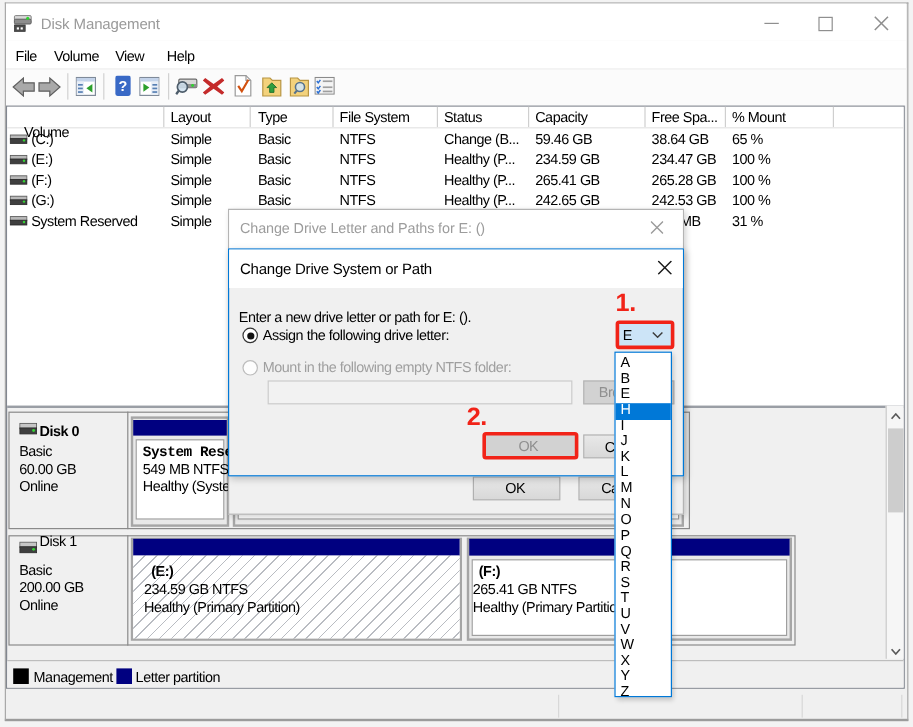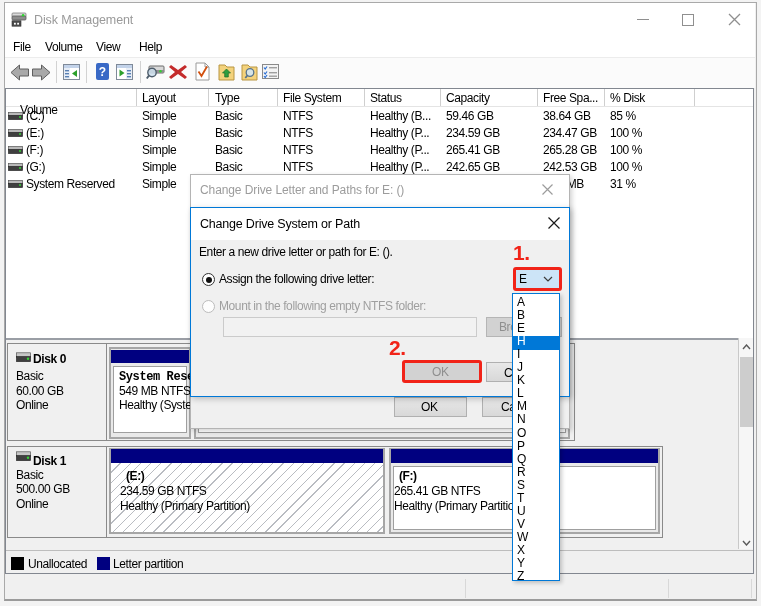--- a/index.html
+++ b/index.html
@@ -133,21 +133,21 @@
 <div class="ab" style="left:694px;top:89px;width:1px;height:17px;background:#cfcfcf;"></div>
 <div class="ab" style="left:6px;top:106px;width:747px;height:1px;background:#e4e4e4;"></div>
 
 <div class="tx" style="left:20px;top:104px;">Volume</div>
 <div class="tx" style="left:142px;top:92px;">Layout</div>
 <div class="tx" style="left:215px;top:92px;">Type</div>
 <div class="tx" style="left:283px;top:92px;">File System</div>
 <div class="tx" style="left:370px;top:92px;">Status</div>
 <div class="tx" style="left:446px;top:92px;">Capacity</div>
 <div class="tx" style="left:543px;top:92px;">Free Spa...</div>
-<div class="tx" style="left:610px;top:92px;">% Disk</div>
+<div class="tx" style="left:610px;top:92px;">% Mount</div>
 
 <svg class="ab" style="left:8px;top:111px" width="15" height="10" viewBox="0 0 15 10">
   <rect x="0.5" y="1.5" width="14" height="3.5" fill="#b9b9b9" stroke="#555" stroke-width="0.7"></rect>
   <rect x="0.5" y="4.5" width="14" height="4" fill="#3f3f3f" stroke="#2a2a2a" stroke-width="0.7"></rect>
   <circle cx="12" cy="6" r="1" fill="#35d435"></circle>
 </svg>
 <svg class="ab" style="left:8px;top:128px" width="15" height="10" viewBox="0 0 15 10">
   <rect x="0.5" y="1.5" width="14" height="3.5" fill="#b9b9b9" stroke="#555" stroke-width="0.7"></rect>
   <rect x="0.5" y="4.5" width="14" height="4" fill="#3f3f3f" stroke="#2a2a2a" stroke-width="0.7"></rect>
   <circle cx="12" cy="6" r="1" fill="#35d435"></circle>
@@ -165,24 +165,24 @@
 <svg class="ab" style="left:8px;top:179px" width="15" height="10" viewBox="0 0 15 10">
   <rect x="0.5" y="1.5" width="14" height="3.5" fill="#b9b9b9" stroke="#555" stroke-width="0.7"></rect>
   <rect x="0.5" y="4.5" width="14" height="4" fill="#3f3f3f" stroke="#2a2a2a" stroke-width="0.7"></rect>
   <circle cx="12" cy="6" r="1" fill="#35d435"></circle>
 </svg>
 
 <div class="tx" style="left:26px;top:110px;">(C:)</div>
 <div class="tx" style="left:142px;top:110px;">Simple</div>
 <div class="tx" style="left:215px;top:110px;">Basic</div>
 <div class="tx" style="left:283px;top:110px;">NTFS</div>
-<div class="tx" style="left:370px;top:110px;">Healthy (B...</div>
+<div class="tx" style="left:370px;top:110px;">Change (B...</div>
 <div class="tx" style="left:446px;top:110px;">59.46 GB</div>
 <div class="tx" style="left:543px;top:110px;">38.64 GB</div>
-<div class="tx" style="left:610px;top:110px;">85 %</div>
+<div class="tx" style="left:610px;top:110px;">65 %</div>
 
 <div class="tx" style="left:26px;top:127px;">(E:)</div>
 <div class="tx" style="left:142px;top:127px;">Simple</div>
 <div class="tx" style="left:215px;top:127px;">Basic</div>
 <div class="tx" style="left:283px;top:127px;">NTFS</div>
 <div class="tx" style="left:370px;top:127px;">Healthy (P...</div>
 <div class="tx" style="left:446px;top:127px;text-align:right;">234.59 GB</div>
 <div class="tx" style="left:543px;top:127px;">234.47 GB</div>
 <div class="tx" style="left:610px;top:127px;">100 %</div>
 
@@ -241,23 +241,23 @@
 <div class="ab" style="left:196px;top:350px;width:372px;height:13px;background:#000080;"></div>
 <div class="ab" style="left:198px;top:366px;width:368px;height:67px;border:1px solid #9f9f9f;box-sizing:border-box;background:#fff;"></div>
 
 <div class="ab" style="left:7px;top:446px;width:656px;height:92px;border:1px solid #8a8a8a;box-sizing:border-box;background:#f0f0f0;"></div>
 <div class="ab" style="left:106px;top:446px;width:1px;height:92px;background:#8a8a8a;"></div>
 <svg class="ab" style="left:16px;top:451px" width="15" height="11" viewBox="0 0 15 11">
   <rect x="0.5" y="0.8" width="14" height="4.5" fill="#c6c6c6" stroke="#555" stroke-width="0.7"></rect>
   <rect x="0.5" y="4.6" width="14" height="5" fill="#3f3f3f" stroke="#2a2a2a" stroke-width="0.7"></rect>
   <circle cx="12" cy="6.8" r="1.2" fill="#35d435"></circle>
 </svg>
-<div class="tx" style="left:33px;top:455px;font-weight:bold;">Disk 1</div>
+<div class="tx" style="left:33px;top:445px;font-weight:normal;">Disk 1</div>
 <div class="tx" style="left:16px;top:469px;">Basic</div>
-<div class="tx" style="left:16px;top:483px;">500.00 GB</div>
+<div class="tx" style="left:16px;top:483px;">200.00 GB</div>
 <div class="tx" style="left:16px;top:498px;">Online</div>
 
 <div class="ab" style="left:109px;top:448px;width:276px;height:86px;border:2px solid #a6a6a6;box-sizing:border-box;background:#fff;"></div>
 <div class="ab" style="left:111px;top:449px;width:272px;height:14px;background:#000080;"></div>
 <div class="ab" style="left:111px;top:463px;width:272px;height:69px;background:repeating-linear-gradient(135deg,#ffffff 0px,#ffffff 6.3px,#b9bcc2 6.3px,#b9bcc2 7.2px);"></div>
 <div class="tx" style="left:126px;top:470px;font-weight:bold;">(E:)</div>
 <div class="tx" style="left:120px;top:485px;">234.59 GB NTFS</div>
 <div class="tx" style="left:120px;top:500px;">Healthy (Primary Partition)</div>
 
 <div class="ab" style="left:389px;top:448px;width:271px;height:86px;border:2px solid #a6a6a6;box-sizing:border-box;background:#e9e9e9;"></div>
@@ -272,21 +272,21 @@
   <path d="M1 5 L4.5 1 L8 5" fill="none" stroke="#5a5a5a" stroke-width="1.4"></path>
 </svg>
 <div class="ab" style="left:740px;top:357px;width:13px;height:70px;background:#cdcdcd;"></div>
 <svg class="ab" style="left:742px;top:540px" width="9" height="6" viewBox="0 0 9 6">
   <path d="M1 1 L4.5 5 L8 1" fill="none" stroke="#5a5a5a" stroke-width="1.4"></path>
 </svg>
 </div>
 
 <div class="ab" style="left:6px;top:550px;width:747px;height:23px;background:#f0f0f0;border-top:1px solid #bdbdbd;box-sizing:border-box;"></div>
 <div class="ab" style="left:11px;top:557px;width:13px;height:13px;background:#000;"></div>
-<div class="tx" style="left:28px;top:558px;">Unallocated</div>
+<div class="tx" style="left:28px;top:558px;">Management</div>
 <div class="ab" style="left:97px;top:557px;width:13px;height:13px;background:#000080;"></div>
 <div class="tx" style="left:113px;top:558px;">Letter partition</div>
 
 <div class="ab" style="left:465px;top:579px;width:1px;height:19px;background:#d8d8d8;"></div>
 <div class="ab" style="left:668px;top:579px;width:1px;height:19px;background:#d8d8d8;"></div>
 <div class="ab" style="left:751px;top:579px;width:1px;height:19px;background:#d8d8d8;"></div>
 
 <div id="dialogs">
 
 <div class="ab" style="left:190px;top:174px;width:380px;height:255px;background:#f0f0f0;border:1px solid #b4b4b4;box-sizing:border-box;box-shadow:2px 2px 5px rgba(0,0,0,0.18);"></div>
@@ -300,21 +300,21 @@
 <div class="tx" style="left:421px;top:401px;">OK</div>
 <div class="ab" style="left:482px;top:396.5px;width:74px;height:20px;background:linear-gradient(#e8e8e8,#d8d8d8);border:1px solid #b0b0b0;box-sizing:border-box;"></div>
 <div class="tx" style="left:501px;top:401px;">Cancel</div>
 
 <div class="ab" style="left:190px;top:207px;width:380px;height:190px;background:#f0f0f0;border:1px solid #0078d7;box-sizing:border-box;box-shadow:2px 2px 6px rgba(0,0,0,0.22);"></div>
 <div class="ab" style="left:191px;top:208px;width:378px;height:32px;background:#ffffff;"></div>
 <div class="tx" style="left:200px;top:218px;font-size:12.5px;letter-spacing:-0.2px;">Change Drive System or Path</div>
 <svg class="ab" style="left:548px;top:217px" width="12" height="12" viewBox="0 0 12 12">
   <path d="M0.5 0.5 L11.5 11.5 M11.5 0.5 L0.5 11.5" stroke="#1a1a1a" stroke-width="1.2"></path>
 </svg>
-<div class="tx" style="left:199px;top:246px;">Enter a new drive letter or path for E: ().</div>
+<div class="tx" style="left:199px;top:258px;">Enter a new drive letter or path for E: ().</div>
 
 <div class="ab" style="left:202px;top:273px;width:13px;height:13px;border:1.4px solid #333;border-radius:50%;box-sizing:border-box;background:#fff;"></div>
 <div class="ab" style="left:205.5px;top:276.5px;width:6px;height:6px;border-radius:50%;background:#111;"></div>
 <div class="tx" style="left:219px;top:273px;">Assign the following drive letter:</div>
 
 <div class="ab" style="left:202px;top:300px;width:13px;height:13px;border:1.4px solid #bcbcbc;border-radius:50%;box-sizing:border-box;background:#fdfdfd;"></div>
 <div class="tx" style="left:219px;top:299.5px;color:#9f9f9f;">Mount in the following empty NTFS folder:</div>
 
 <div class="ab" style="left:223px;top:317px;width:254px;height:20px;background:#f2f2f2;border:1px solid #cbcbcb;box-sizing:border-box;"></div>
 

